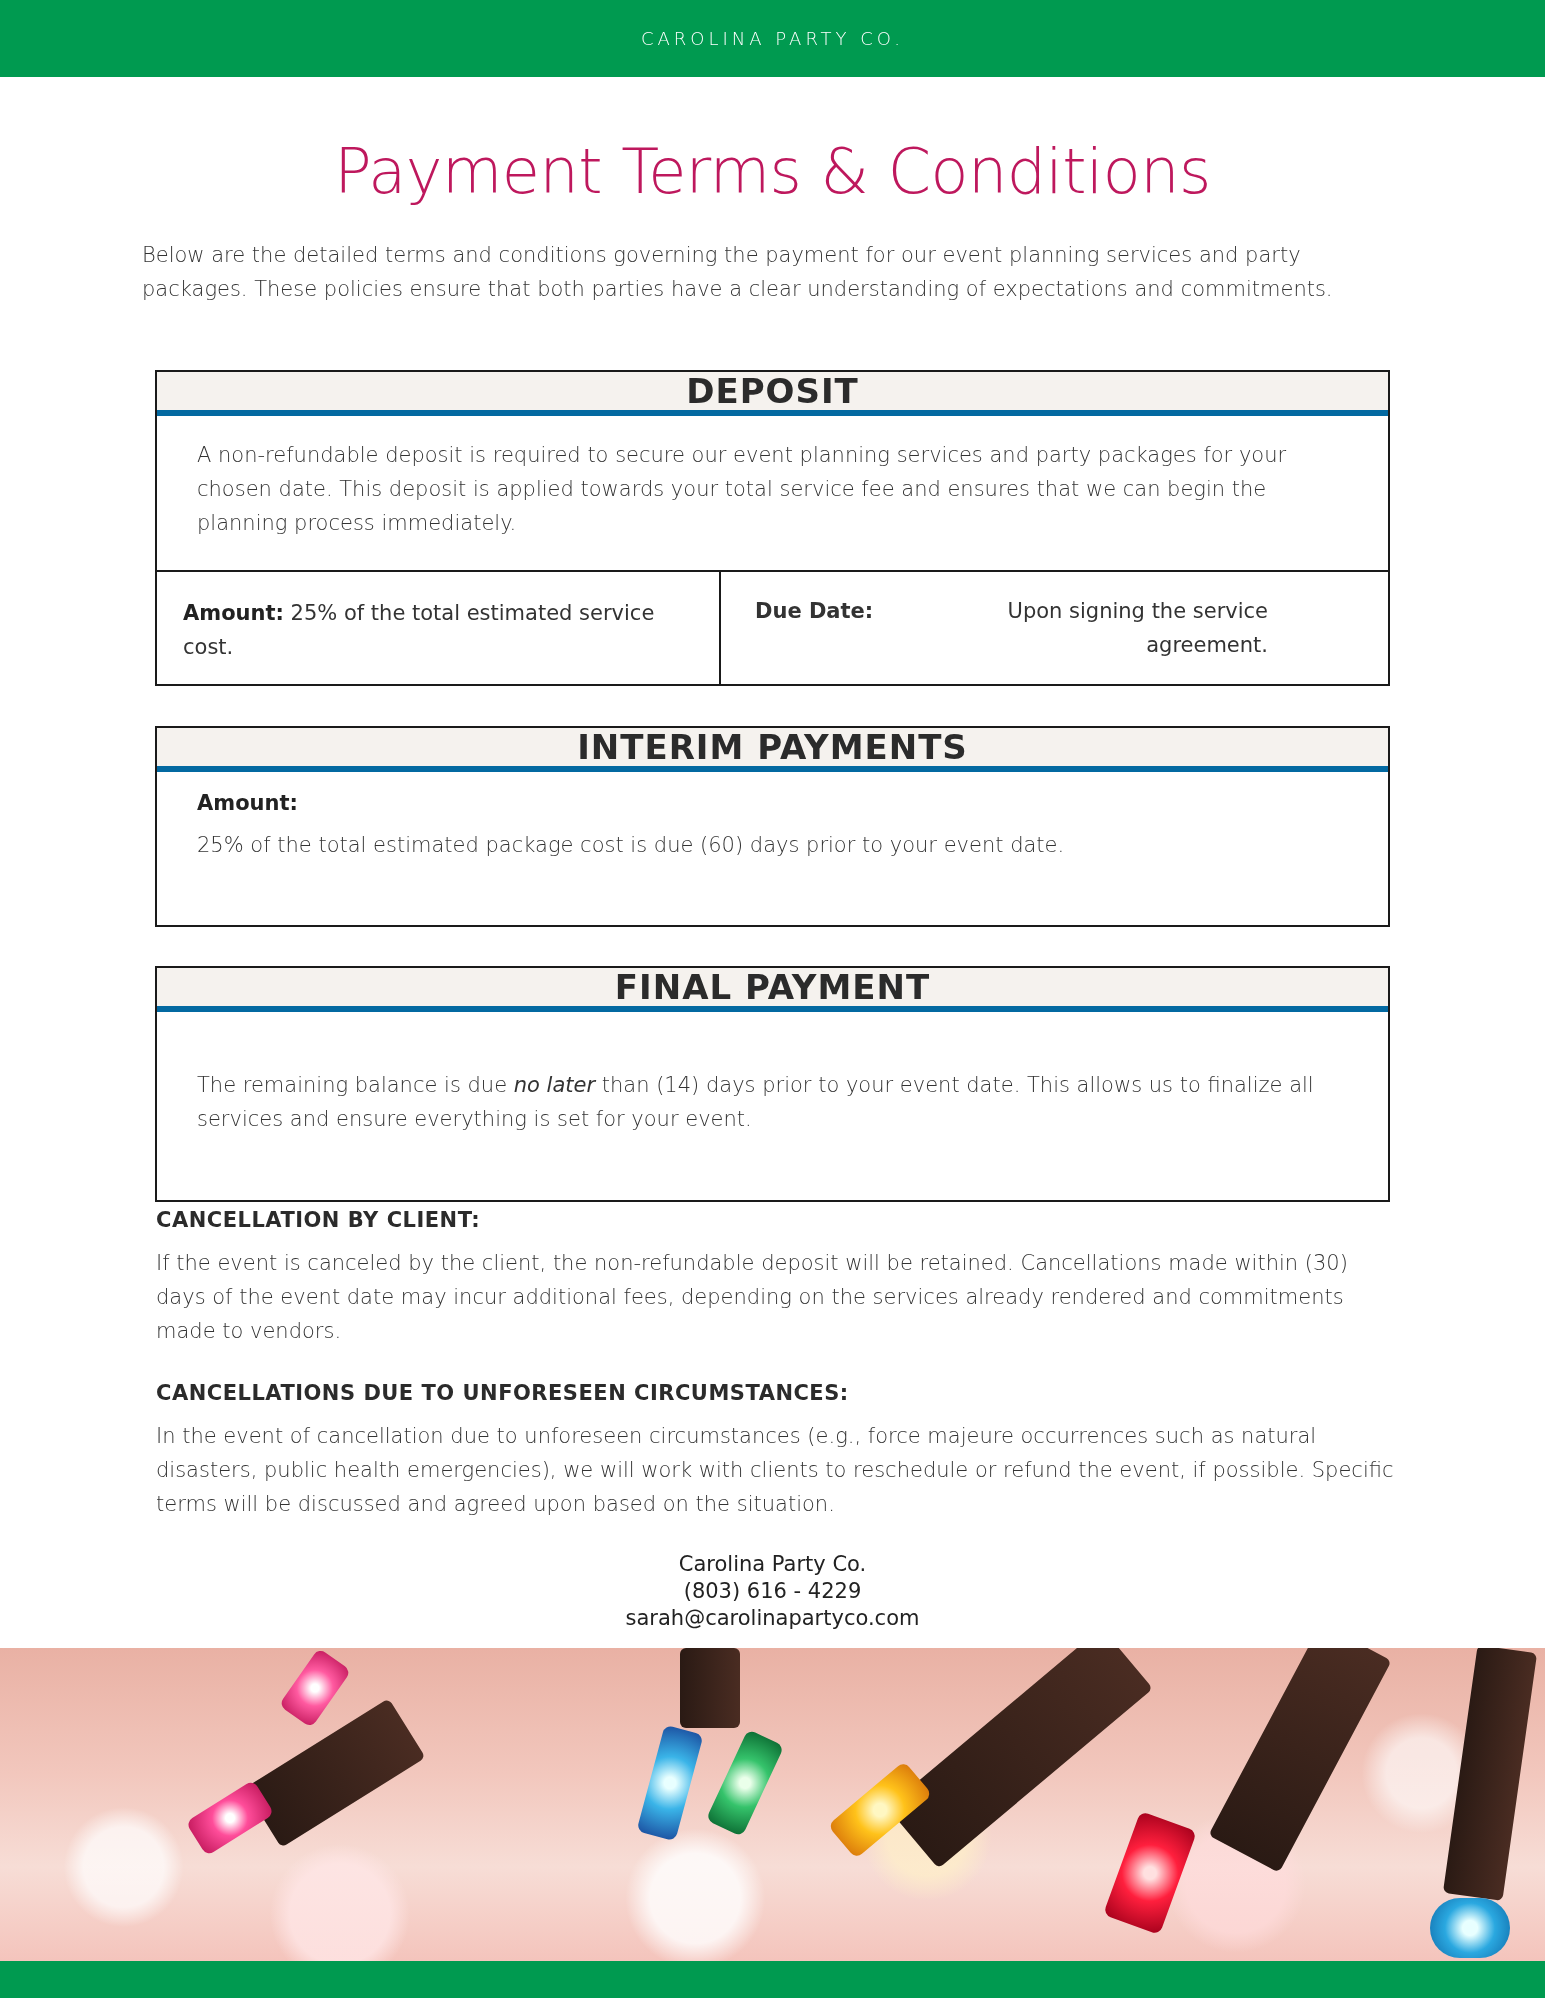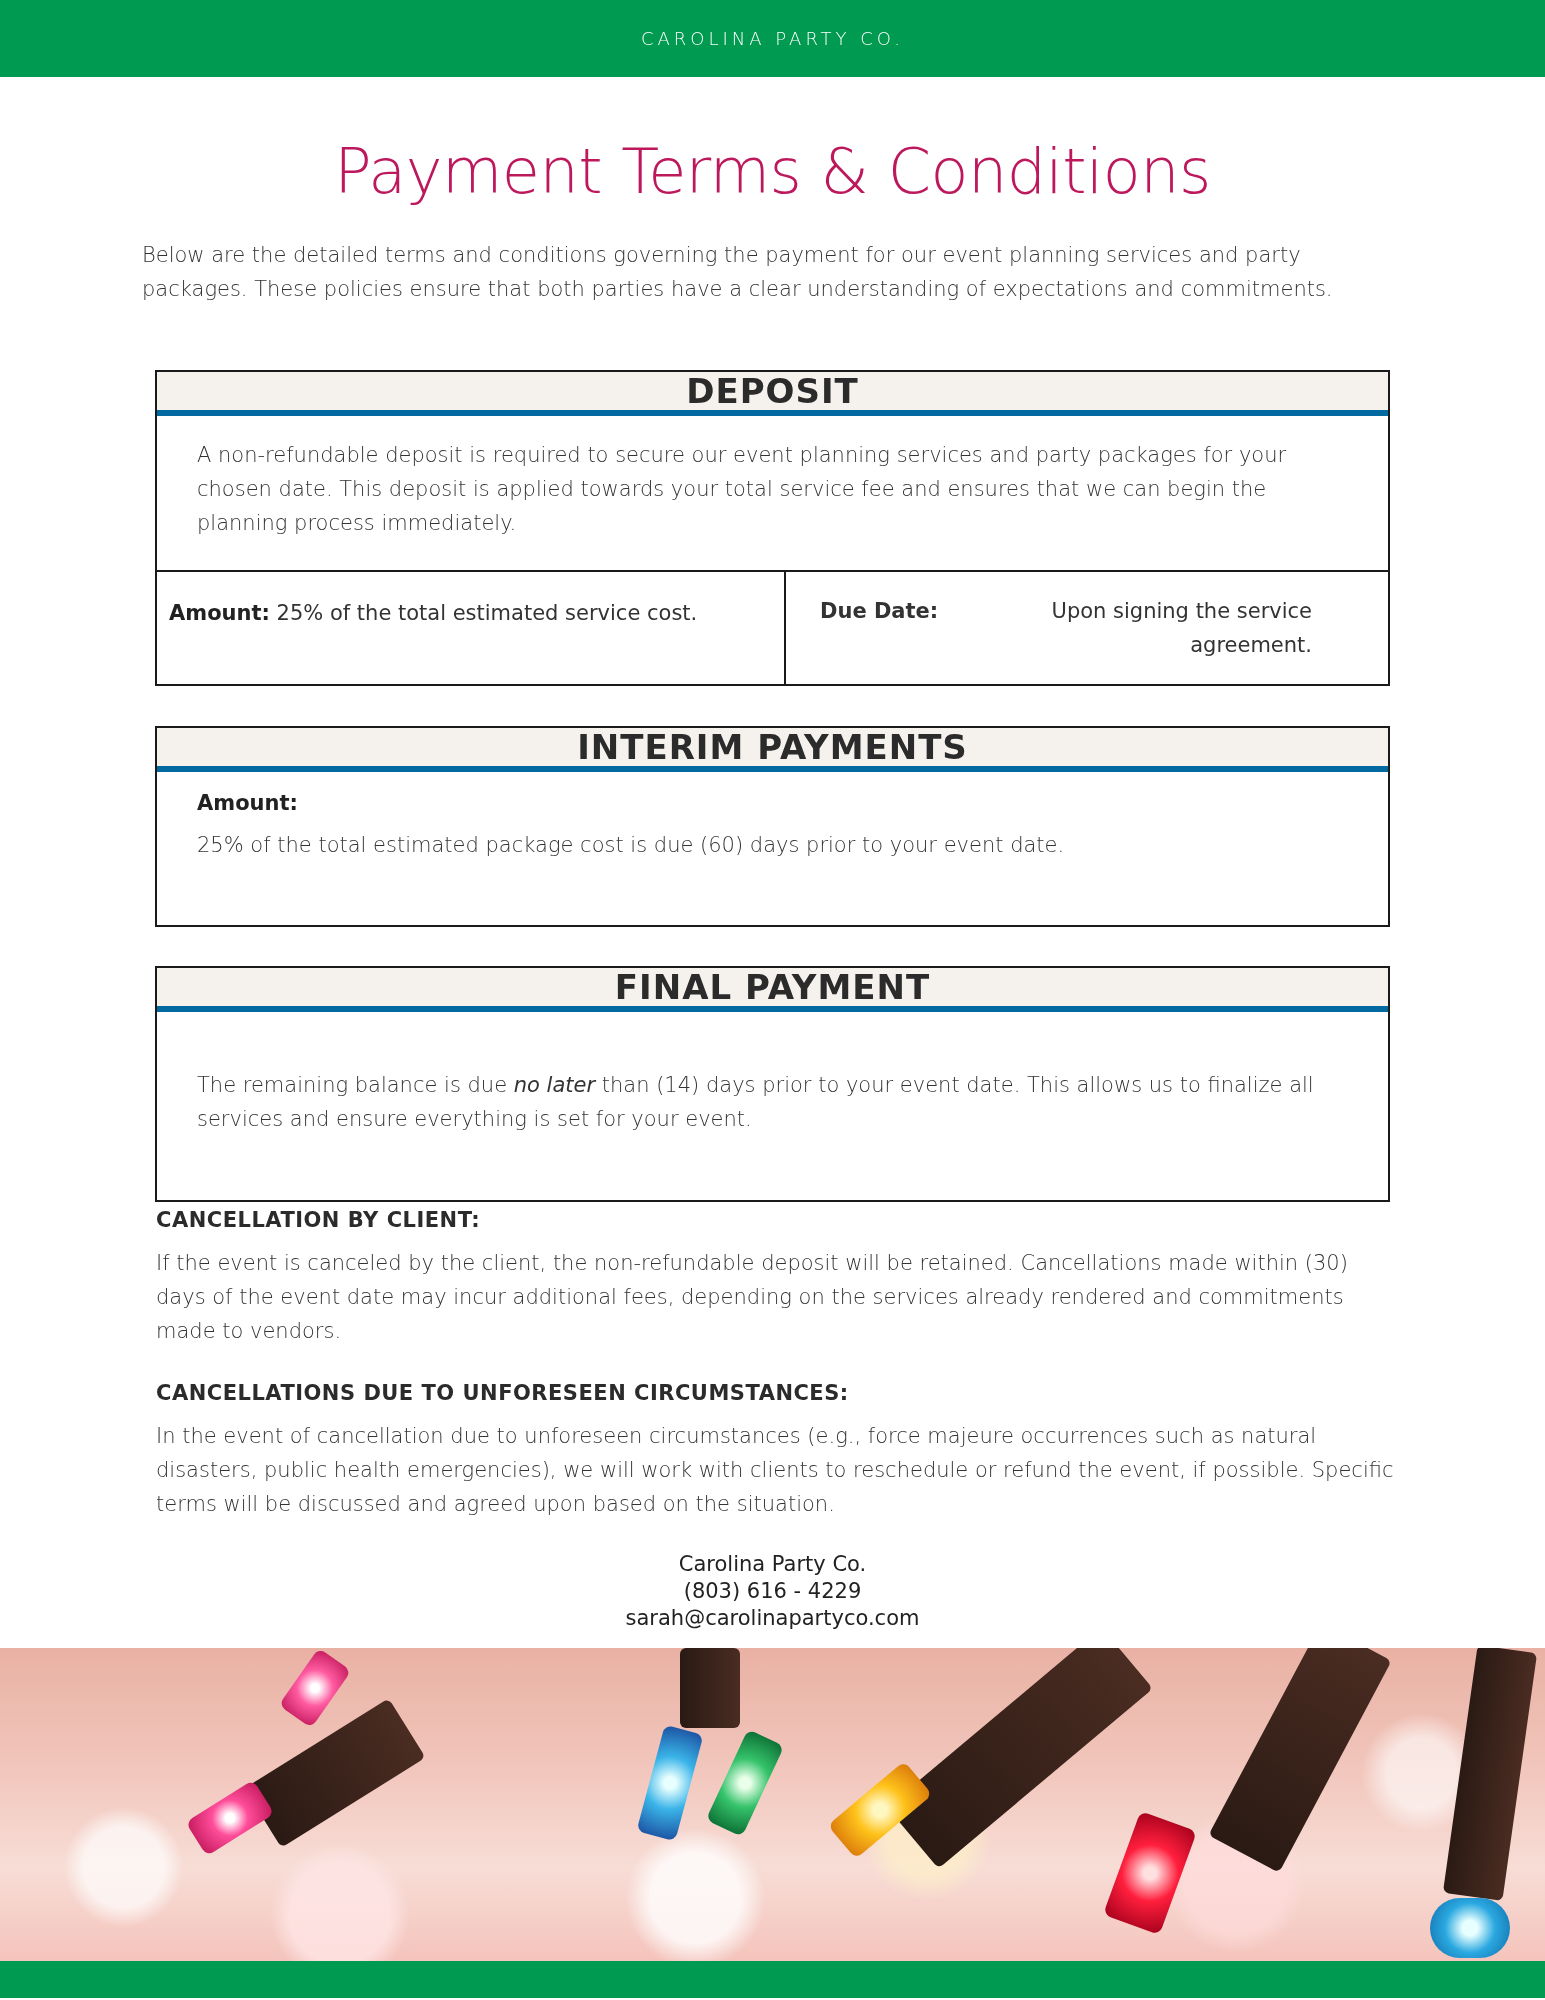--- a/index.html
+++ b/index.html
@@ -35,25 +35,25 @@
     .box-body {
       padding: 16px 40px; font-size: 21px; line-height: 34px; color: #333; font-weight: 300;
     }
 
     .deposit { top: 370px; }
     .deposit .box-body { height: 154px; padding-top: 22px; }
     .deposit-grid {
       border-top: 2px solid #1a1a1a; display: flex; height: 114px;
     }
     .deposit-grid .cell-left {
-      width: 629px; border-right: 2px solid #1a1a1a; padding: 24px 12px;
+      width: 564px; border-right: 2px solid #1a1a1a; padding: 24px 26px;
       font-size: 21px; line-height: 34px; color: #333;
     }
     .deposit-grid .cell-right {
-      flex: 1; display: flex; padding: 22px 34px; font-size: 21px; line-height: 34px; color: #333;
+      flex: 1; display: flex; padding: 22px 34px; font-size: 21px; line-height: 34px; color: #333; gap: 21px;
     }
     .due-label { font-weight: bold; width: 162px; flex-shrink: 0; }
     .bold { font-weight: bold; color: #222; }
 
     .interim { top: 726px; }
     .interim .box-body { height: 153px; padding-top: 14px; }
     .interim .amount-label { font-weight: bold; color: #222; margin-bottom: 8px; }
 
     .final { top: 966px; }
     .final .box-body { height: 188px; padding-top: 56px; }

